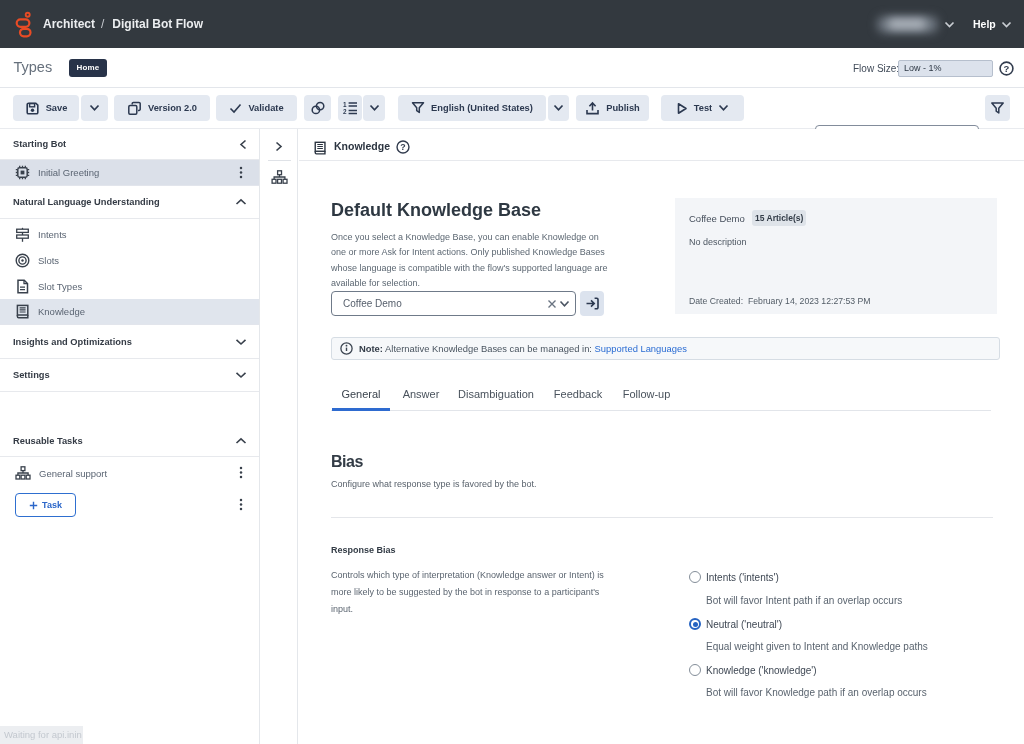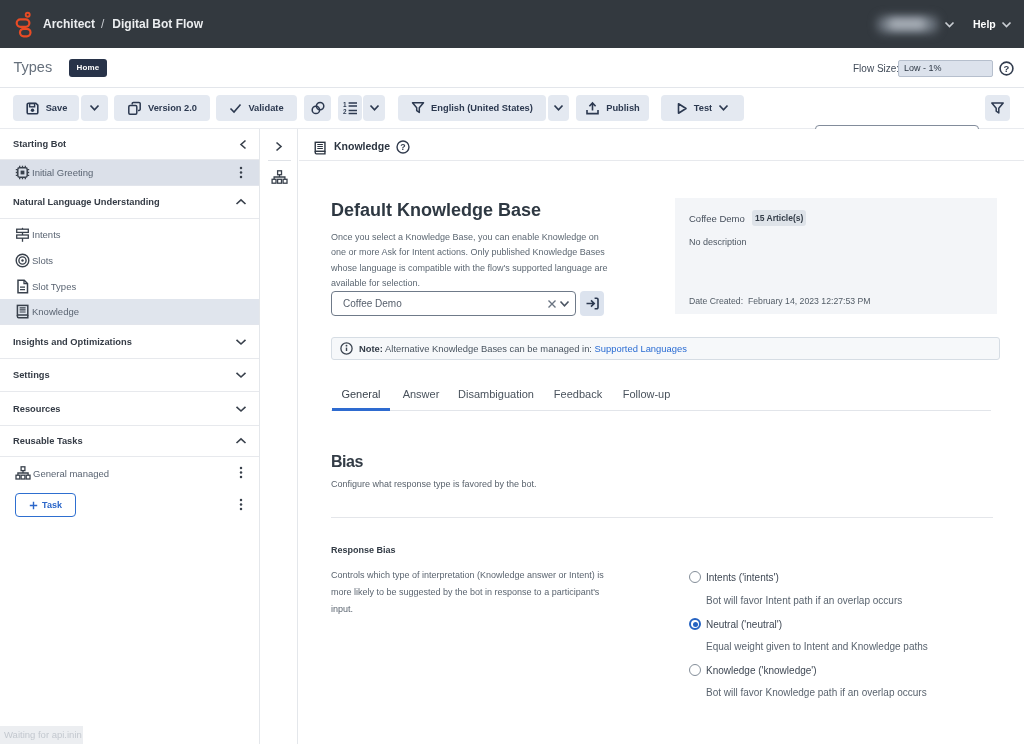--- a/index.html
+++ b/index.html
@@ -20,21 +20,21 @@
 #flowbox { position:absolute; left:898px; top:60px; width:95px; height:17px; background:#dce2ec; border:1px solid #b6bfcd; border-radius:2px; font-size:9px; color:#2e3845; line-height:15px; padding-left:5px; }
 
 #toolbar { position:absolute; left:0; top:88px; width:1024px; height:41px; background:#fff; border-bottom:1px solid #e9ebef; }
 .tbtn { position:absolute; top:95px; height:26px; background:#e4e9f1; border-radius:4px; display:flex; align-items:center; justify-content:center; font-size:9.3px; font-weight:bold; color:#2c3950; gap:6px; white-space:nowrap; }
 #search { position:absolute; left:815px; top:95px; width:164px; height:26px; background:#fff; border:1.5px solid #828c9b; border-radius:4px; display:flex; align-items:center; padding-left:8px; gap:6px;margin-top:30px; }
 #search span { font-size:9.6px; color:#848d99; }
 
 #sidebar { position:absolute; left:0; top:129px; width:260px; height:615px; background:#fff; border-right:1px solid #e4e7eb; }
 .shead { position:relative; border-bottom:1px solid #e7e9ed; font-size:9.3px; font-weight:bold; color:#343b45; display:flex; align-items:center; padding-left:13px; }
 .shead .chev { position:absolute; right:12px; }
-.sitem { position:relative; display:flex; align-items:center; padding-left:15px; gap:2px; font-size:9.5px; color:#5a6472; }
+.sitem { position:relative; display:flex; align-items:center; padding-left:15px; gap:8px; font-size:9.5px; color:#5a6472; }
 
 #struct { position:absolute; left:261px; top:129px; width:37px; height:615px; background:#fff; border-right:1px solid #e4e7eb; }
 
 #content { position:absolute; left:299px; top:129px; width:725px; height:615px; background:#fff; }
 #chead { position:absolute; left:0; top:0; width:725px; height:32px; border-bottom:1px solid #e7e9ed; }
 h1 { position:absolute; left:32px; top:71px; font-size:18px; color:#2e3842; }
 #introp { position:absolute; left:32px; top:101px; font-size:9px; line-height:15.3px; color:#5d6873; }
 #selbox { position:absolute; left:32px; top:162px; width:245px; height:25px; background:#fff; border:1.5px solid #6f7a89; border-radius:4px; }
 #loadbtn { position:absolute; left:281px; top:162px; width:24px; height:25px; background:#dce3ee; border-radius:4px; display:flex; align-items:center; justify-content:center; }
 #card { position:absolute; left:376px; top:69px; width:322px; height:116px; background:#f3f5f8; }
@@ -223,37 +223,33 @@
     <span>Knowledge</span>
     </div>
   <div class="shead" style="position:absolute;left:0;top:196px;width:259px;height:34px">Insights and Optimizations
     <svg class="chev" width="12" height="8" viewBox="0 0 12 8">
         <path d="M1.5 1.8 L6 6 L10.5 1.8" fill="none" stroke="#39414c" stroke-width="1.6"></path>
       </svg></div>
   <div class="shead" style="position:absolute;left:0;top:230px;width:259px;height:33px">Settings
     <svg class="chev" width="12" height="8" viewBox="0 0 12 8">
         <path d="M1.5 1.8 L6 6 L10.5 1.8" fill="none" stroke="#39414c" stroke-width="1.6"></path>
       </svg></div>
-  <div class="shead" style="position:absolute;left:0;top:263px;width:259px;height:34px">Resources
-    <svg class="chev" width="12" height="8" viewBox="0 0 12 8">
-        <path d="M1.5 1.8 L6 6 L10.5 1.8" fill="none" stroke="#39414c" stroke-width="1.6"></path>
-      </svg></div>
   <div class="shead" style="position:absolute;left:0;top:297px;width:259px;height:31px">Reusable Tasks
     <svg class="chev" width="12" height="8" viewBox="0 0 12 8">
         <path d="M1.5 6 L6 1.8 L10.5 6" fill="none" stroke="#39414c" stroke-width="1.6"></path>
       </svg></div>
   <div class="sitem" style="position:absolute;left:0;top:328px;width:259px;height:32px">
     <svg width="16" height="14" viewBox="0 0 16 14">
         <rect x="6.1" y="0.8" width="3.8" height="3.8" fill="none" stroke="#39414c" stroke-width="1.3"></rect>
         <path d="M8 4.8 v2.2 M2.9 9.2 v-2.2 h10.2 v2.2" fill="none" stroke="#39414c" stroke-width="1.3"></path>
         <rect x="1" y="9.2" width="3.8" height="3.8" fill="none" stroke="#39414c" stroke-width="1.3"></rect>
         <rect x="6.1" y="9.2" width="3.8" height="3.8" fill="none" stroke="#39414c" stroke-width="1.3"></rect>
         <rect x="11.2" y="9.2" width="3.8" height="3.8" fill="none" stroke="#39414c" stroke-width="1.3"></rect>
       </svg>
-    <span>General managed</span>
+    <span>General support</span>
     <svg class="abs" style="left:239px;top:9px" width="4" height="13" viewBox="0 0 4 13">
         <circle cx="2" cy="2" r="1.25" fill="#39414c"></circle>
         <circle cx="2" cy="6.5" r="1.25" fill="#39414c"></circle>
         <circle cx="2" cy="11" r="1.25" fill="#39414c"></circle>
       </svg>
     </div>
   <div style="position:absolute;left:15px;top:364px;width:61px;height:24px;border:1.5px solid #2e6fd0;border-radius:4px;display:flex;align-items:center;justify-content:center;gap:4px;color:#2b66c9;font-size:9px;font-weight:bold">
     <svg width="9" height="9" viewBox="0 0 9 9">
         <path d="M4.5 0.8 v7.4 M0.8 4.5 h7.4" stroke="#2b66c9" stroke-width="1.4"></path>
       </svg>Task</div>

